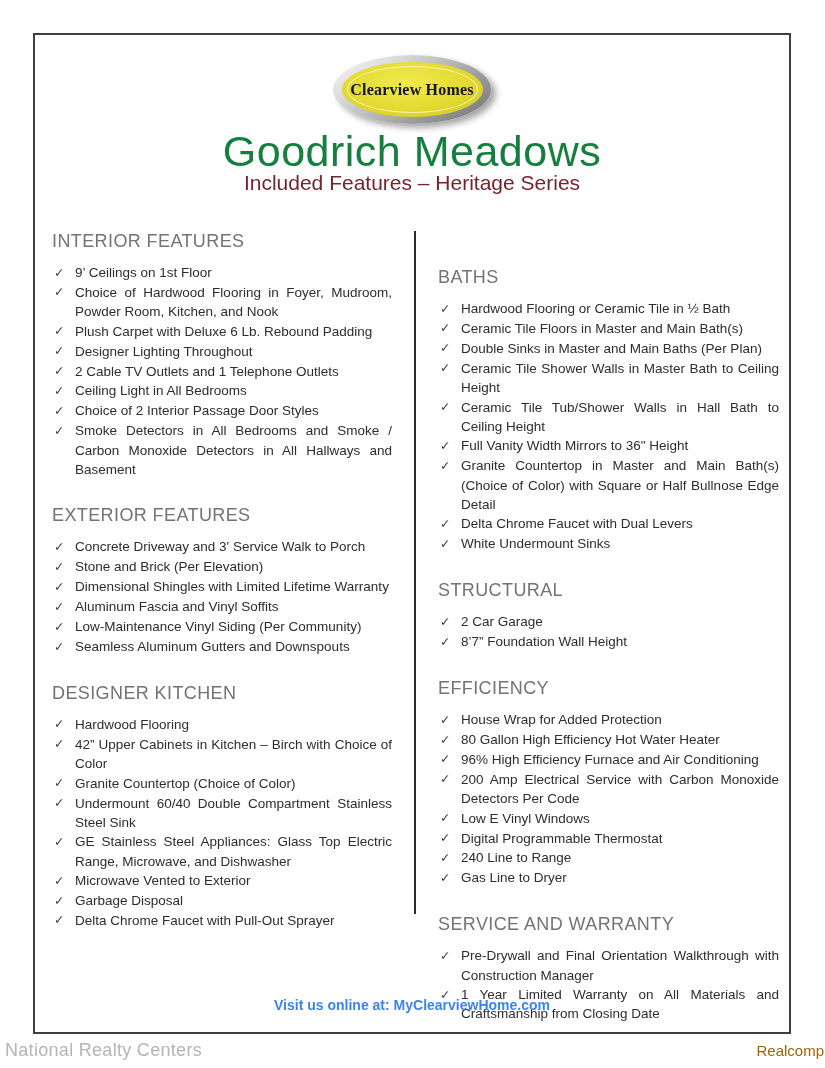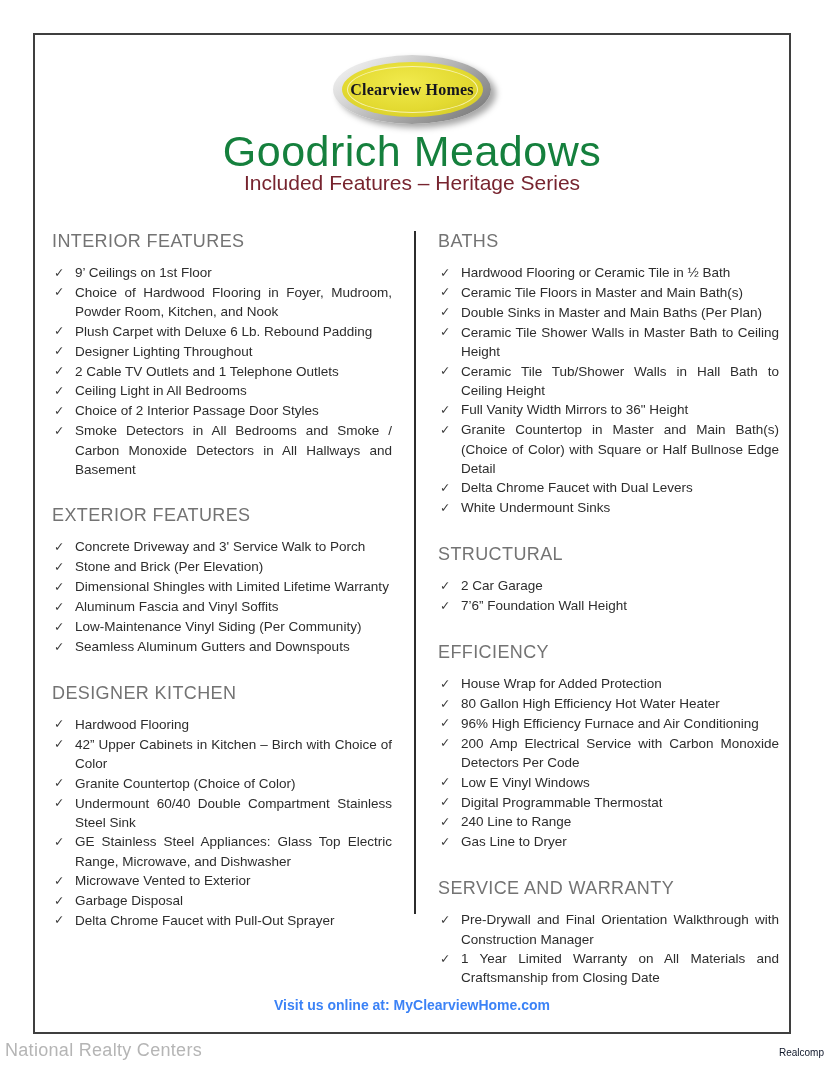--- a/index.html
+++ b/index.html
@@ -40,21 +40,21 @@
   }
   .subtitle{
     position:absolute;top:136px;left:0;width:100%;text-align:center;
     font-size:21px;font-weight:400;color:#77242f;margin:0;
   }
   
   .cols{position:absolute;top:196px;left:17px;width:727px;display:flex;align-items:flex-start;}
   .col{font-size:13.5px;color:#2d2d2d;}
   .col.left{width:340px;}
   .divider{width:2px;height:683px;background:#2c2c2c;margin-left:22px;flex:none;}
-  .col.right{width:341px;margin-left:22px;}
+  .col.right{width:341px;margin-left:22px;margin-top:36px;}
   .feature-section{margin:0 0 26px 0;}
   .feature-section:last-child{margin-bottom:0;}
   .feature-section h3{
     margin:0 0 11px 0;font-size:18px;font-weight:400;color:#737373;letter-spacing:0.4px;
   }
   .feature-list{list-style:none;margin:0;padding:0 0 0 2px;}
   .feature-item{display:flex;line-height:19.4px;}
   .feature-item .check{
     flex:none;width:21px;font-size:12.5px;color:#3a3a3a;padding-top:0.5px;
   }
@@ -62,21 +62,21 @@
   
   .visit{
     position:absolute;top:962px;left:0;width:100%;text-align:center;
     font-size:14px;font-weight:bold;color:#3b82f6;
   }
   .page-footer{
     position:absolute;left:5px;right:1px;top:1040px;
     display:flex;justify-content:space-between;align-items:baseline;
   }
   .footer-left{font-size:18px;color:#b5b5b5;letter-spacing:0.3px;}
-  .footer-right{font-size:10px;color:#0f172a;}
+  .footer-right{font-size:15px;color:#a16207;}
 </style>
 </head>
 <body>
 
 <div class="sheet">
 
   <div class="logo-wrap">
     <div class="logo-outer">
       <div class="logo-face">
         <span class="logo-text">Clearview Homes</span>
@@ -238,21 +238,21 @@
         </section>
         <section class="feature-section">
           <h3>STRUCTURAL</h3>
           <ul class="feature-list">
             <li class="feature-item">
               <span class="check">✓</span>
               <span class="txt">2 Car Garage</span>
             </li>
             <li class="feature-item">
               <span class="check">✓</span>
-              <span class="txt">7’6” Foundation Wall Height</span>
+              <span class="txt">8’7” Foundation Wall Height</span>
             </li>
           </ul>
         </section>
         <section class="feature-section">
           <h3>EFFICIENCY</h3>
           <ul class="feature-list">
             <li class="feature-item">
               <span class="check">✓</span>
               <span class="txt">House Wrap for Added Protection</span>
             </li>

